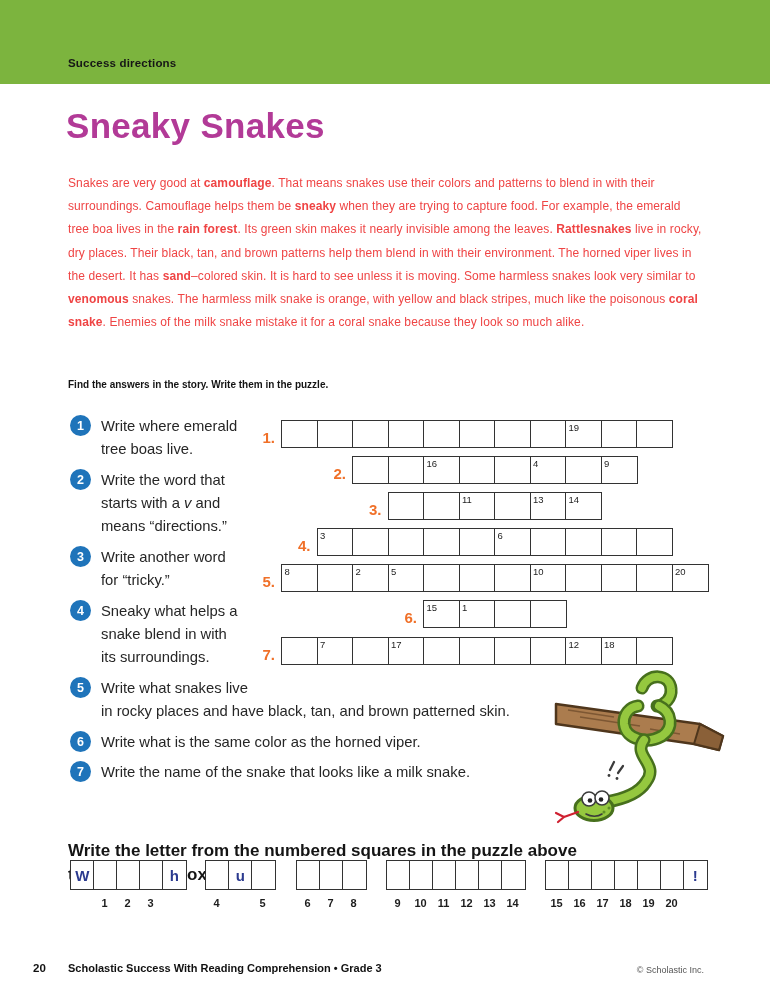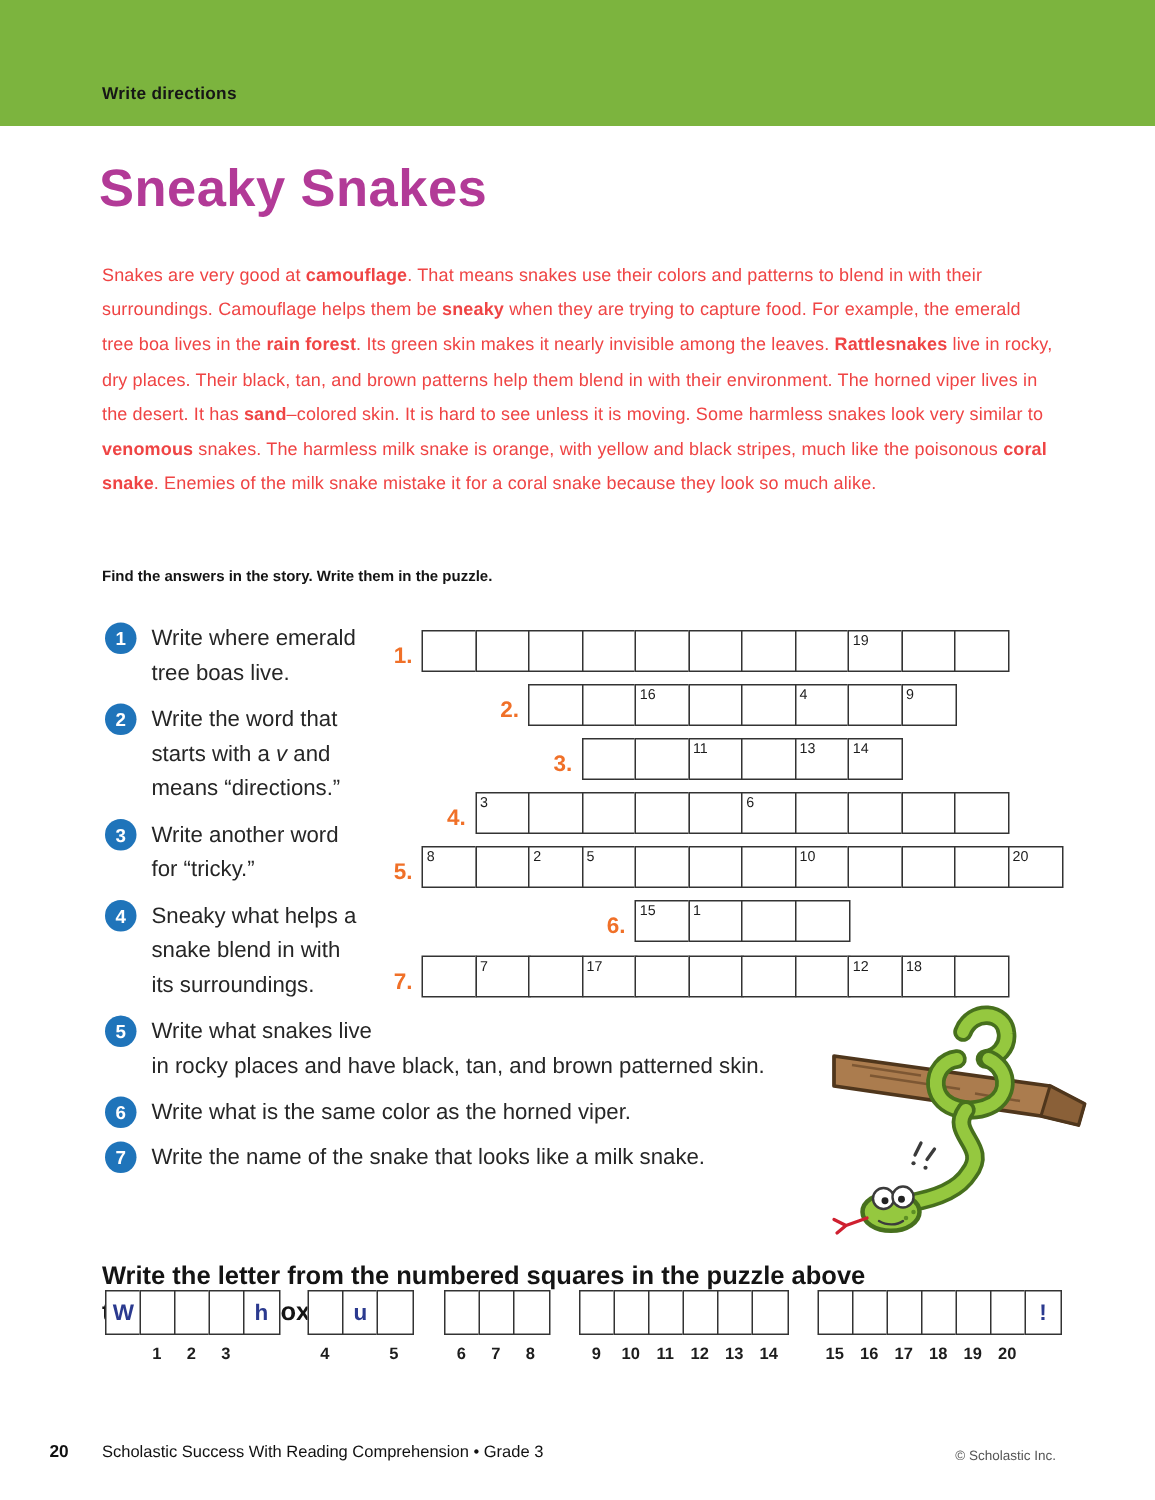--- a/index.html
+++ b/index.html
@@ -29,30 +29,30 @@
   .snake-art { position:absolute; left:550px; top:662px; width:178px; height:182px; }
 
   .boxes-heading { position:absolute; left:68px; top:803px; width:510px; font-size:17px; font-weight:700; line-height:24px; color:#141414;margin-top:36px; }
 
   .lbox { position:absolute; width:24.5px; height:30px; border:1.5px solid #333; background:#fff;
           display:flex; align-items:center; justify-content:center;
           font-size:15px; font-weight:700; color:var(--navy,#2b3a8f); }
   .lnum { position:absolute; width:23px; text-align:center; font-size:11px; font-weight:700; color:#1d1d1d; }
 
   .footer-page { position:absolute; left:33px; top:962px; font-size:11.5px; font-weight:700; color:#111; }
-  .footer-series { position:absolute; left:68px; top:962px; font-size:11px; font-weight:400; color:#111; }
+  .footer-series { position:absolute; left:68px; top:962px; font-size:11px; font-weight:700; color:#111; }
   .footer-copy { position:absolute; right:66px; top:965px; font-size:9px; color:#555; }
 </style>
 </head>
 <body>
 
 <div class="page">
 
   <div class="topbar">
-    <span class="topbar-label">Write directions</span>
+    <span class="topbar-label">Success directions</span>
   </div>
 
   <h1 class="title">Sneaky Snakes</h1>
 
   <p class="intro"><span>Snakes are very good at </span><span style="font-weight: 700;">camouflage</span><span>. That means snakes use their colors and patterns to blend in with their surroundings. Camouflage helps them be </span><span style="font-weight: 700;">sneaky</span><span> when they are trying to capture food. For example, the emerald tree boa lives in the </span><span style="font-weight: 700;">rain forest</span><span>. Its green skin makes it nearly invisible among the leaves. </span><span style="font-weight: 700;">Rattlesnakes</span><span> live in rocky, dry places. Their black, tan, and brown patterns help them blend in with their environment. The horned viper lives in the desert. It has </span><span style="font-weight: 700;">sand</span><span>–colored skin. It is hard to see unless it is moving. Some harmless snakes look very similar to </span><span style="font-weight: 700;">venomous</span><span> snakes. The harmless milk snake is orange, with yellow and black stripes, much like the poisonous </span><span style="font-weight: 700;">coral snake</span><span>. Enemies of the milk snake mistake it for a coral snake because they look so much alike.</span></p>
 
   <h2 class="find-heading">Find the answers in the story. Write them in the puzzle.</h2>
 
   <div>
       <div class="clue" style="top: 415px;">

